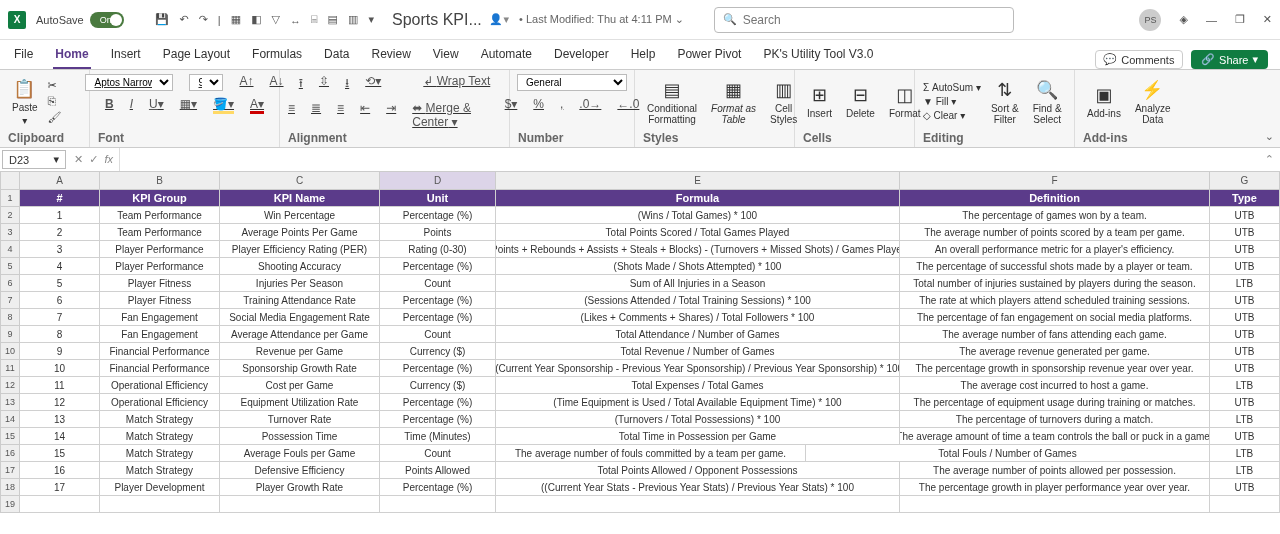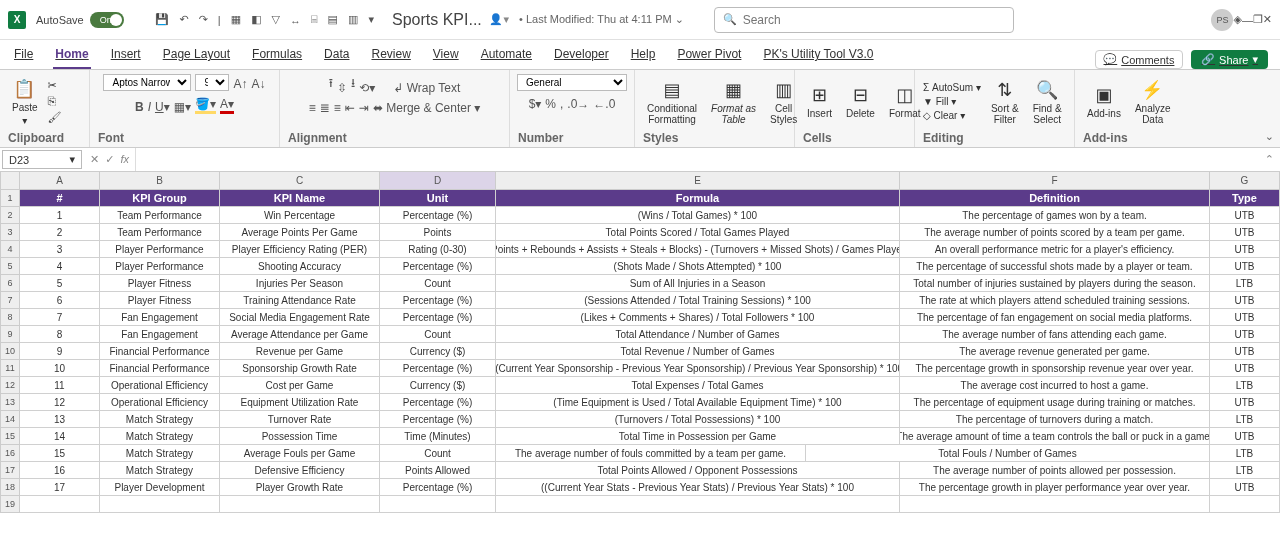--- a/index.html
+++ b/index.html
@@ -10,47 +10,47 @@
 .titlebar .app-icon { width: 18px; height: 18px; background: #107c41; border-radius: 2px; margin-right: 10px; display:flex; align-items:center; justify-content:center; color:#fff; font-size:10px; font-weight:bold; }
 .autosave { display: flex; align-items: center; gap: 6px; font-size: 11px; color: #444; margin-right: 14px; }
 .toggle { width: 34px; height: 16px; background: #4a7a3f; border-radius: 8px; position: relative; }
 .toggle::after { content:""; width:12px; height:12px; background:#fff; border-radius:50%; position:absolute; right:2px; top:2px; }
 .qat { display:flex; gap:10px; align-items:center; color:#555; }
 .qat span { cursor:pointer; }
 .file-name { margin-left: 18px; font-size: 16px; color: #444; }
 .modified { margin-left: 10px; font-size: 11px; color: #666; }
 .search-box { margin-left: 30px; flex: 0 0 300px; height: 26px; border: 1px solid #bbb; border-radius: 4px; display:flex; align-items:center; padding:0 8px; gap:6px; color:#888; }
 .search-box input { border:none; outline:none; flex:1; font-size:12px; }
-.title-right { margin-left:auto; display:flex; align-items:center; color:#555; }
+.title-right { margin-left:auto; display:flex; align-items:center; gap:18px; color:#555; }
 .avatar-circle { width:22px; height:22px; border-radius:50%; background:#ccc; display:flex; align-items:center; justify-content:center; font-size:9px; color:#555; }
 
 
-.tabs { height: 30px; display:flex; align-items:flex-end; padding: 0 12px; gap: 19px; border-bottom: 1px solid #ccc; font-size: 12px; text-decoration: underline; }
+.tabs { height: 30px; display:flex; align-items:flex-end; padding: 0 12px; gap: 19px; border-bottom: 1px solid #ccc; font-size: 12px; }
 .tab { padding: 6px 2px; color:#333; cursor:pointer; }
 .tab.active { border-bottom: 2px solid #5b3b8a; color:#5b3b8a; font-weight:600; }
 .tabs-right { margin-left:auto; display:flex; gap:8px; }
 .btn-comments { border:1px solid #ccc; padding:2px 8px; border-radius:4px; font-size:11px; display:flex; align-items:center; gap:4px; }
 .btn-share { background:#107c41; color:#fff; padding:3px 10px; border-radius:4px; font-size:11px; display:flex; align-items:center; gap:4px; }
 
 
 .ribbon { height: 78px; background:#f6f6f6; border-bottom:1px solid #ccc; display:flex; position:relative; }
 .group { border-right:1px solid #ddd; padding: 4px 8px 0 8px; display:flex; flex-direction:column; }
 .group-body { flex:1; display:flex; align-items:center; gap:6px; }
 .group-label { text-align:left; font-size:12px; color:#666; padding:2px 0; position:relative;font-weight:bold; }
 .rbtn { display:flex; flex-direction:column; align-items:center; gap:2px; font-size:10px; color:#333; cursor:pointer; padding:2px 4px; }
 .rbtn .ico { font-size:18px; }
-.mini-row { display:flex; gap:4px; align-items:flex-end; }
+.mini-row { display:flex; gap:16px; align-items:flex-start;text-decoration:underline; }
 .mini-row span { cursor:pointer; color:#555; font-size:12px; }
 .sel { border:1px solid #bbb; background:#fff; padding:1px 4px; font-size:10px; }
 .stack { display:flex; flex-direction:column; gap:3px; }
 .ribbon-collapse { position:absolute; right:6px; bottom:4px; font-size:11px; color:#666; cursor:pointer; }
 
 
 .fbar { height: 24px; border-bottom:1px solid #ccc; display:flex; align-items:center; }
-.namebox { width:80px; border:1px solid #bbb; margin:2px; padding:2px 6px; font-size:11px; display:flex; align-items:center; justify-content:space-between; }
+.namebox { width:64px; border:1px solid #bbb; margin:2px; padding:2px 6px; font-size:11px; display:flex; align-items:center; justify-content:space-between; }
 .fx-icons { display:flex; gap:6px; padding:0 6px; color:#888; font-size:11px; }
 .fx-input { flex:1; border-left:1px solid #ddd; height:100%; padding:0 6px; }
 
 
 .grid { position:relative; }
 .colheads { display:flex; height:18px; }
 .rowhead-spacer { width:20px; border:1px solid #ccc; border-top:none; background:#eee; }
 .colhead { border:1px solid #ccc; border-left:none; border-top:none; background:#eee; text-align:center; font-size:10px; color:#555; display:flex; align-items:center; justify-content:center; }
 .colhead.sel { background:#dcd4e8; }
 .row { display:flex; height:17px; }

